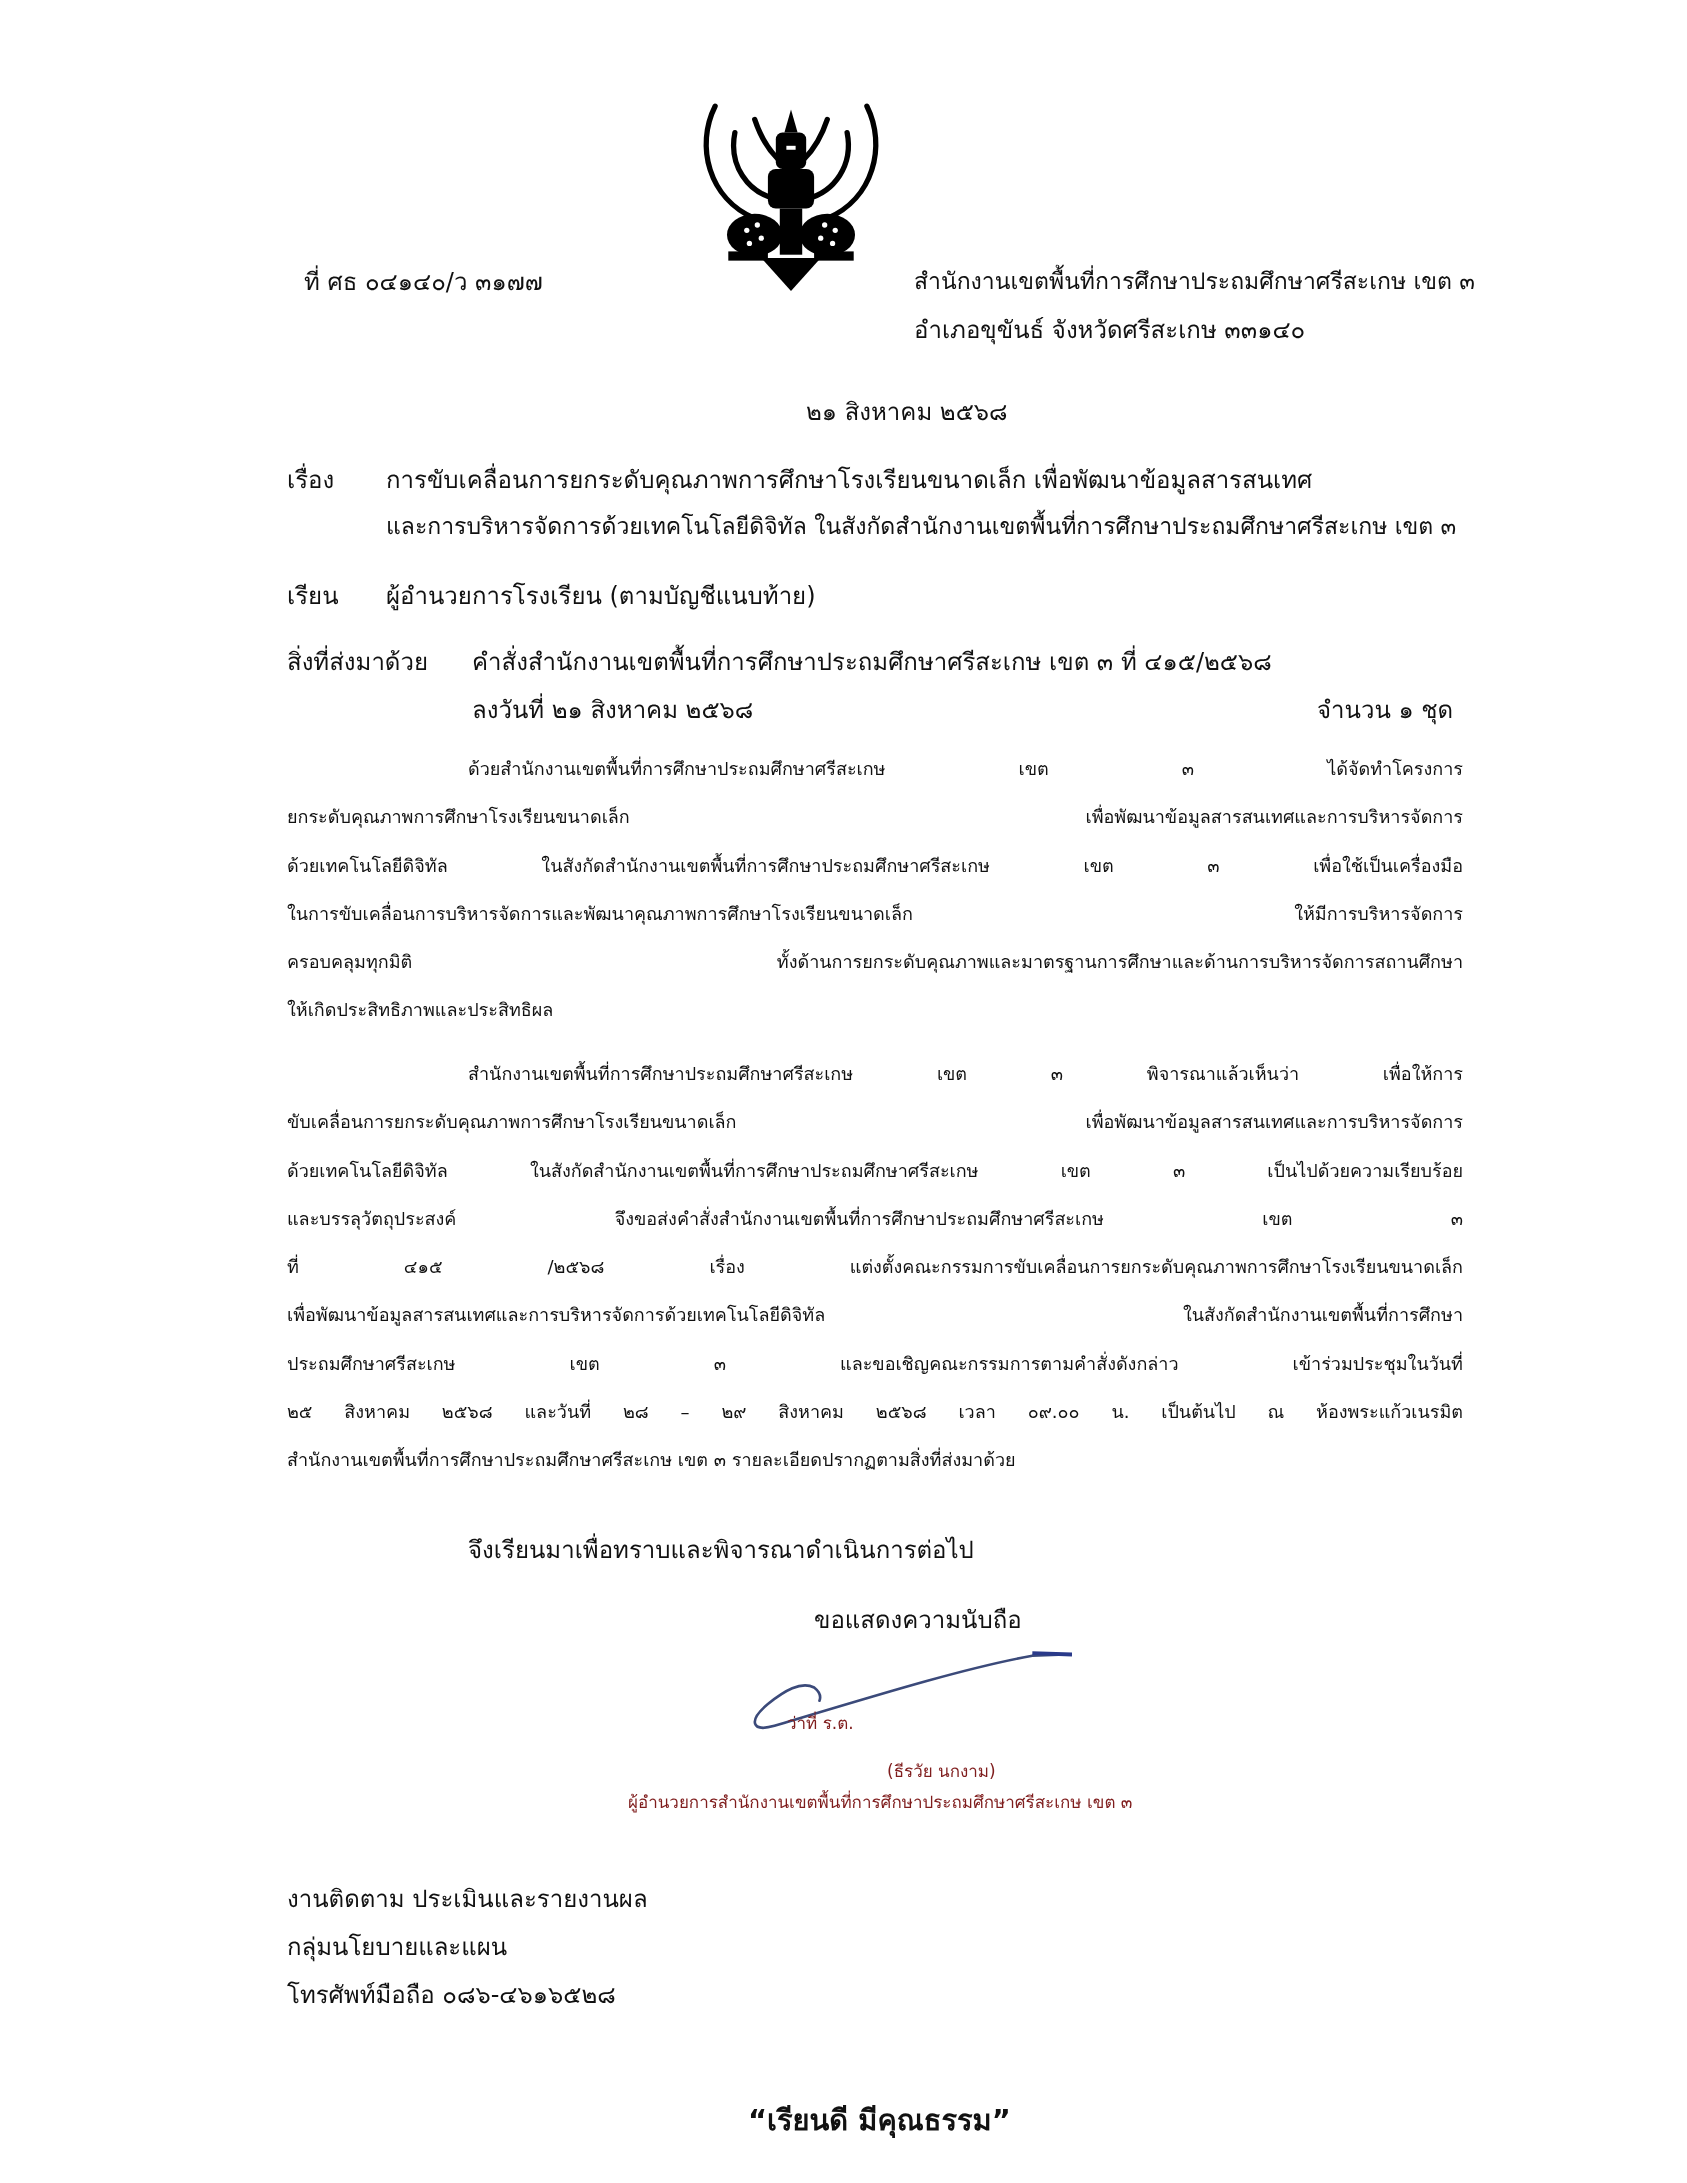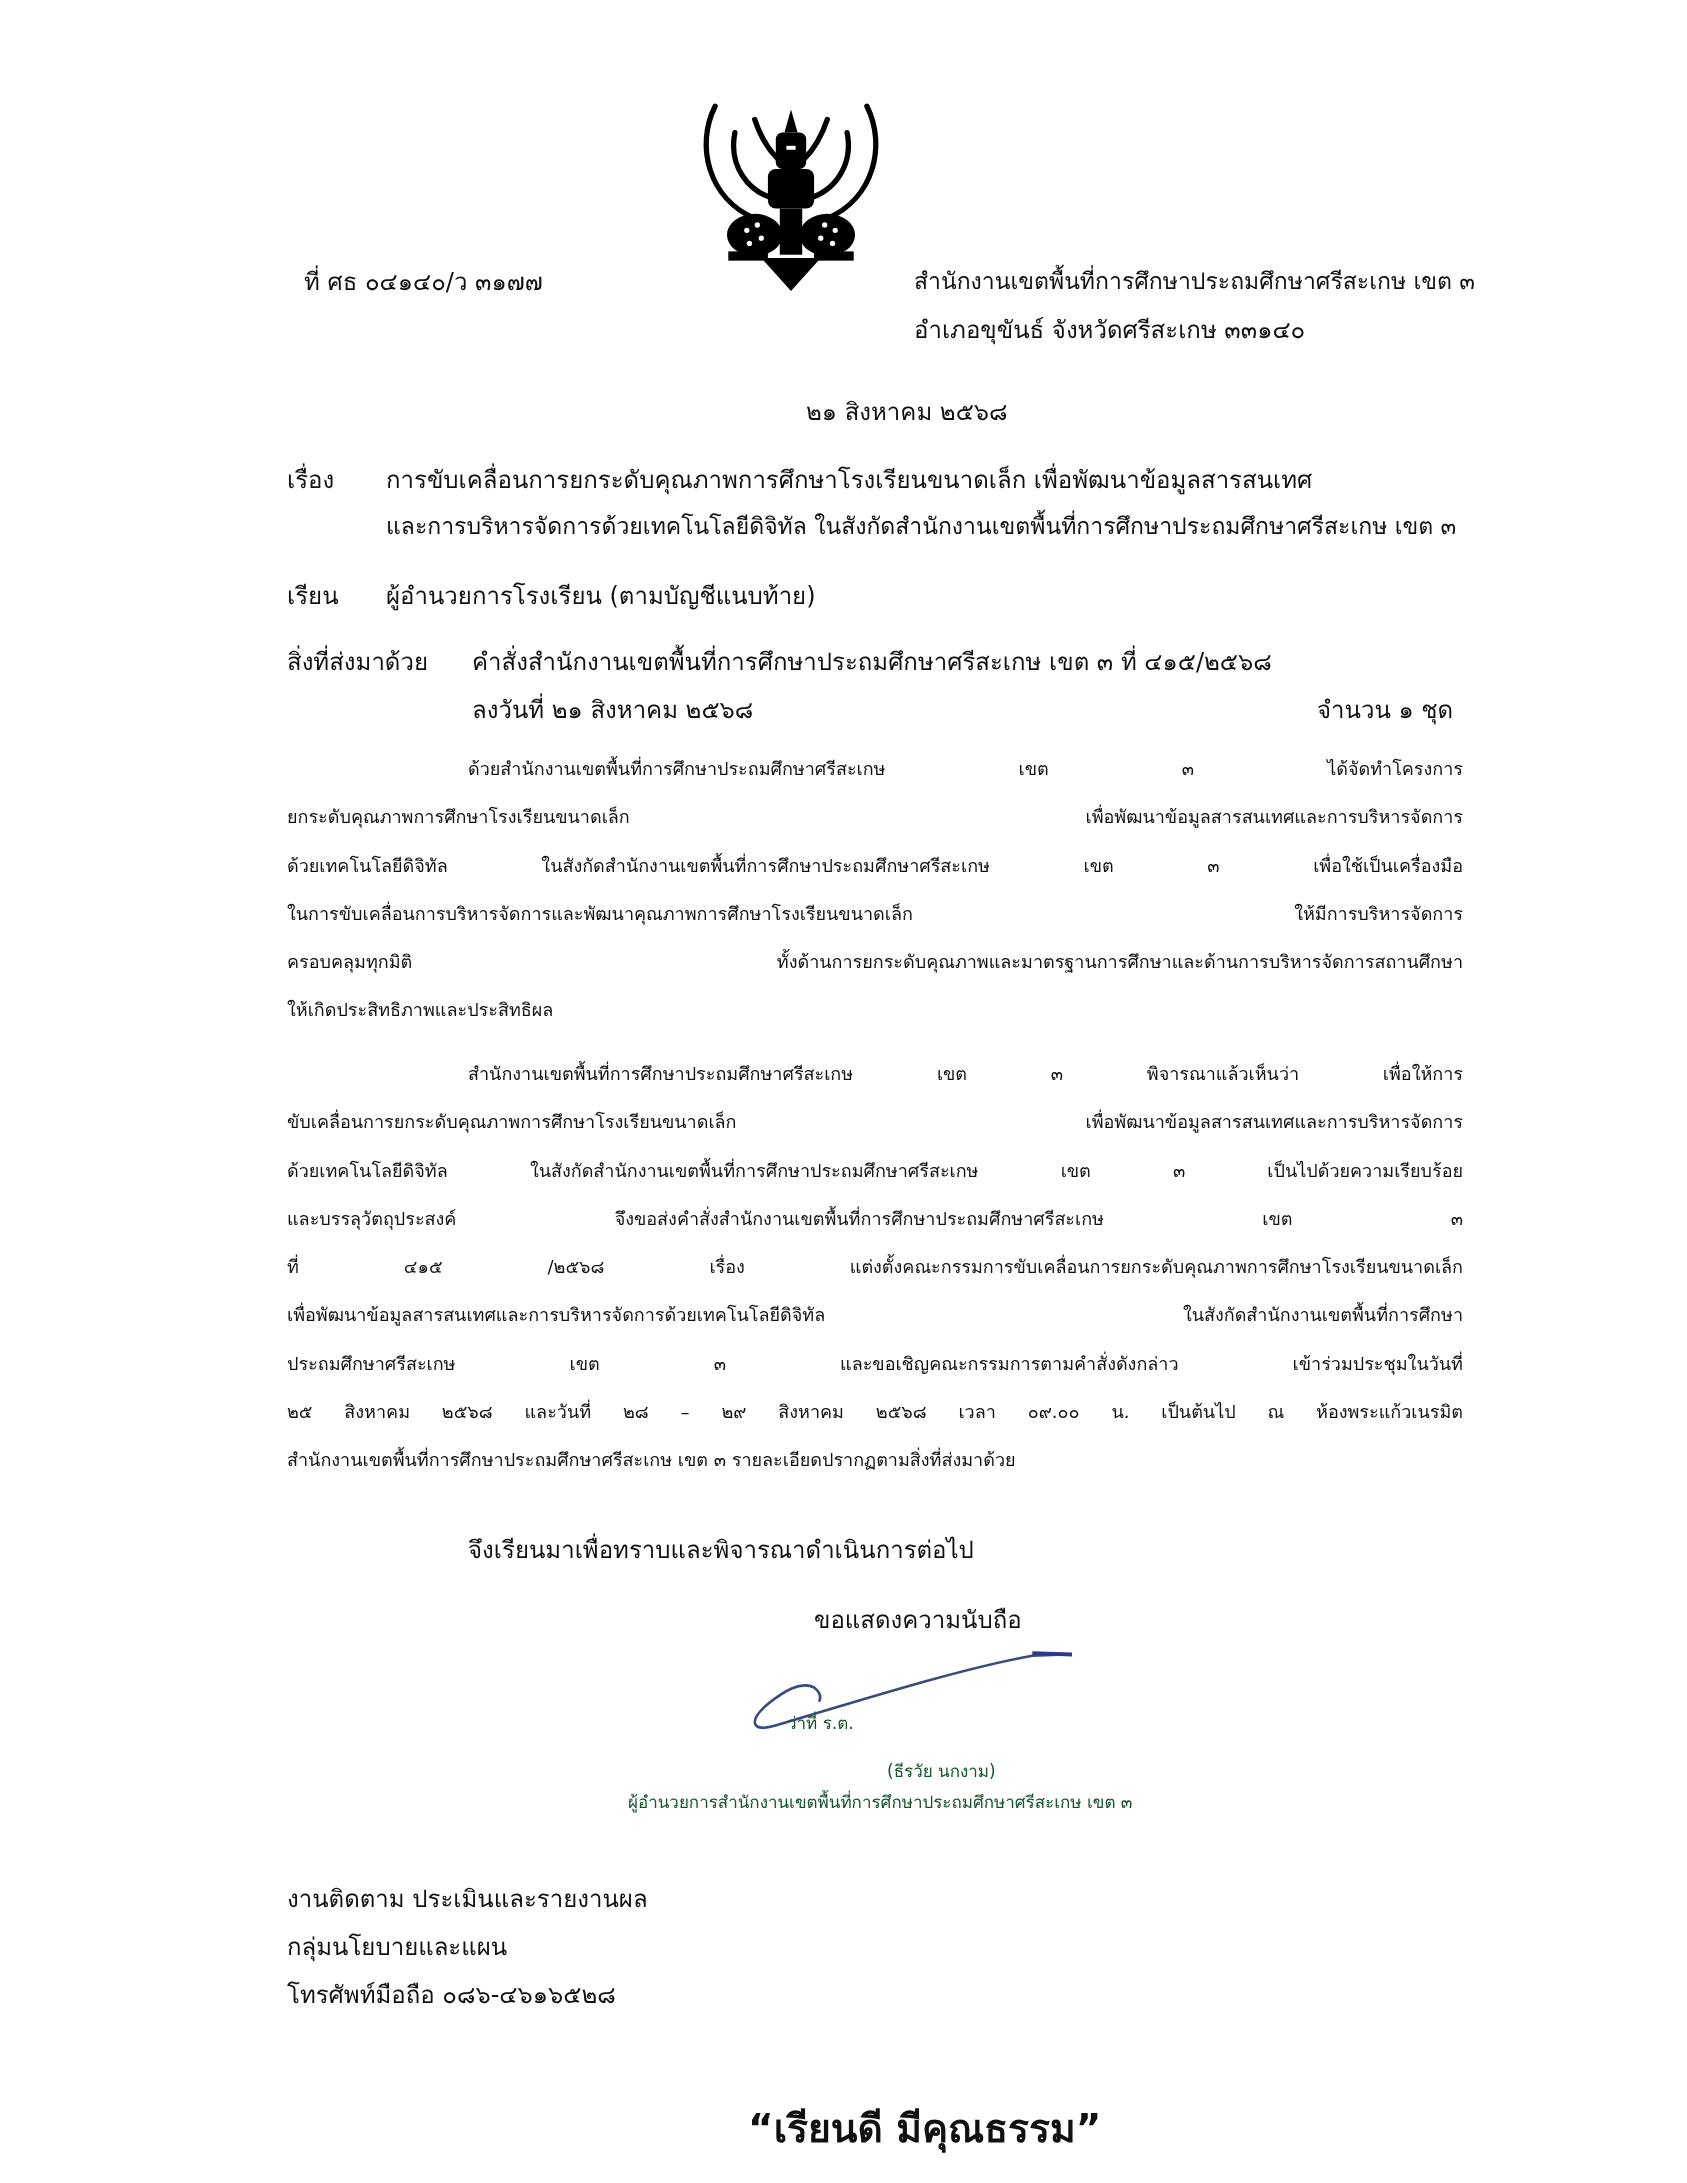--- a/index.html
+++ b/index.html
@@ -3,22 +3,22 @@
 <meta charset="utf-8">
 <style>
   html, body { margin: 0; padding: 0; background: #ffffff; }
   body { width: 1687px; height: 2183px; position: relative; overflow: hidden;
          font-family: "DejaVu Sans", "Liberation Sans", sans-serif; color: #111; }
   .t { position: absolute; white-space: nowrap; font-size: 24px; line-height: 1; }
   .garuda { position: absolute; left: 695px; top: 93px; width: 192px; height: 198px; }
   .para { position: absolute; left: 287px; width: 1176px; font-size: 18px; }
   .line { position: absolute; left: 0; right: 0; white-space: nowrap; text-align: justify; text-align-last: justify; }
   .line.last { text-align-last: left; }
-  .sig-blue { color: #14532d; font-size: 17px; }
-  .motto { position: absolute; left: 748px; top: 2097px; font-size: 39px; font-weight: bold; white-space: nowrap; }
+  .sig-blue { color: #7f1d1d; font-size: 17px; }
+  .motto { position: absolute; left: 748px; top: 2097px; font-size: 29px; font-weight: bold; white-space: nowrap; }
 </style>
 </head>
 <body>
 
 <svg class="garuda" viewBox="0 0 290 300">
   <g fill="none" stroke="#000" stroke-width="8" stroke-linecap="round">
     <path d="M30 20 C0 80, 20 160, 90 190"></path>
     <path d="M260 20 C290 80, 270 160, 200 190"></path>
     <path d="M60 60 C50 110, 80 150, 120 160"></path>
     <path d="M230 60 C240 110, 210 150, 170 160"></path>

